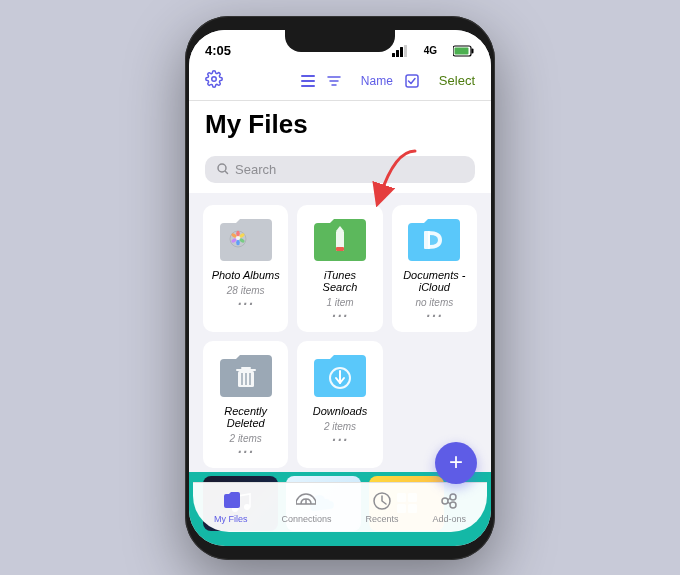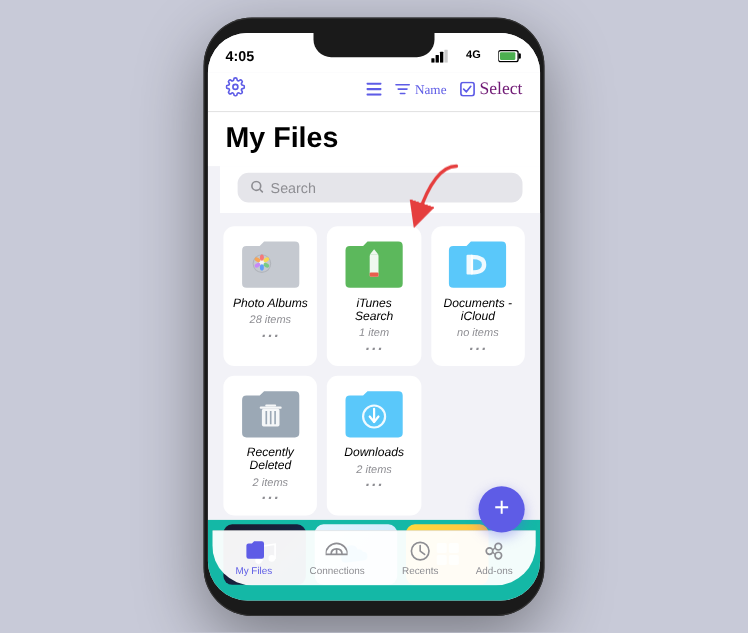--- a/index.html
+++ b/index.html
@@ -93,27 +93,26 @@
     }
 
     .toolbar-right {
       display: flex;
       align-items: center;
       gap: 12px;
     }
 
     .toolbar-btn {
       display: flex;
-      align-items: center;
-      gap: 4px;
+      align-items: flex-end;
+      gap: 20px;
       color: #5e5ce6;
       font-size: 12px;
       font-weight: 500;
       cursor: pointer;
-      font-family: Liberation Serif, serif;
     }
 
     
     .content {
       flex: 1;
       overflow-y: auto;
       background: #14b8a6;
       padding-bottom: 80px;
       font-style: italic;
     }
@@ -126,21 +125,20 @@
     .page-title {
       font-size: 26px;
       font-weight: 700;
       color: #000;
     }
 
     
     .search-bar {
       background: white;
       padding: 6px 16px 10px;
-      margin-left: 11px;
     }
 
     .search-input {
       background: #e5e5ea;
       border-radius: 10px;
       padding: 6px 12px;
       display: flex;
       align-items: center;
       gap: 6px;
     }
@@ -346,21 +344,21 @@
           <svg width="14" height="14" viewBox="0 0 14 14" fill="none">
             <path d="M1 3h12M3 7h8M5 11h4" stroke="#5e5ce6" stroke-width="1.5" stroke-linecap="round"></path>
           </svg>
           <span style="color:#5e5ce6;font-size:12px">Name</span>
         </div>
         <div class="toolbar-btn">
           <svg width="14" height="14" viewBox="0 0 14 14" fill="none">
             <rect x="1" y="1" width="12" height="12" rx="2" stroke="#5e5ce6" stroke-width="1.5"></rect>
             <path d="M3.5 7l2.5 2.5 4-5" stroke="#5e5ce6" stroke-width="1.5" stroke-linecap="round" stroke-linejoin="round"></path>
           </svg>
-          <span style="color:#701a75;font-size:16px">Select</span>
+          <span style="color:#4d7c0f;font-size:13px">Select</span>
         </div>
       </div>
     </div>
 
     <div class="page-header">
       <h1 class="page-title">My Files</h1>
     </div>
 
     <div class="search-bar">
       <div class="search-input">

